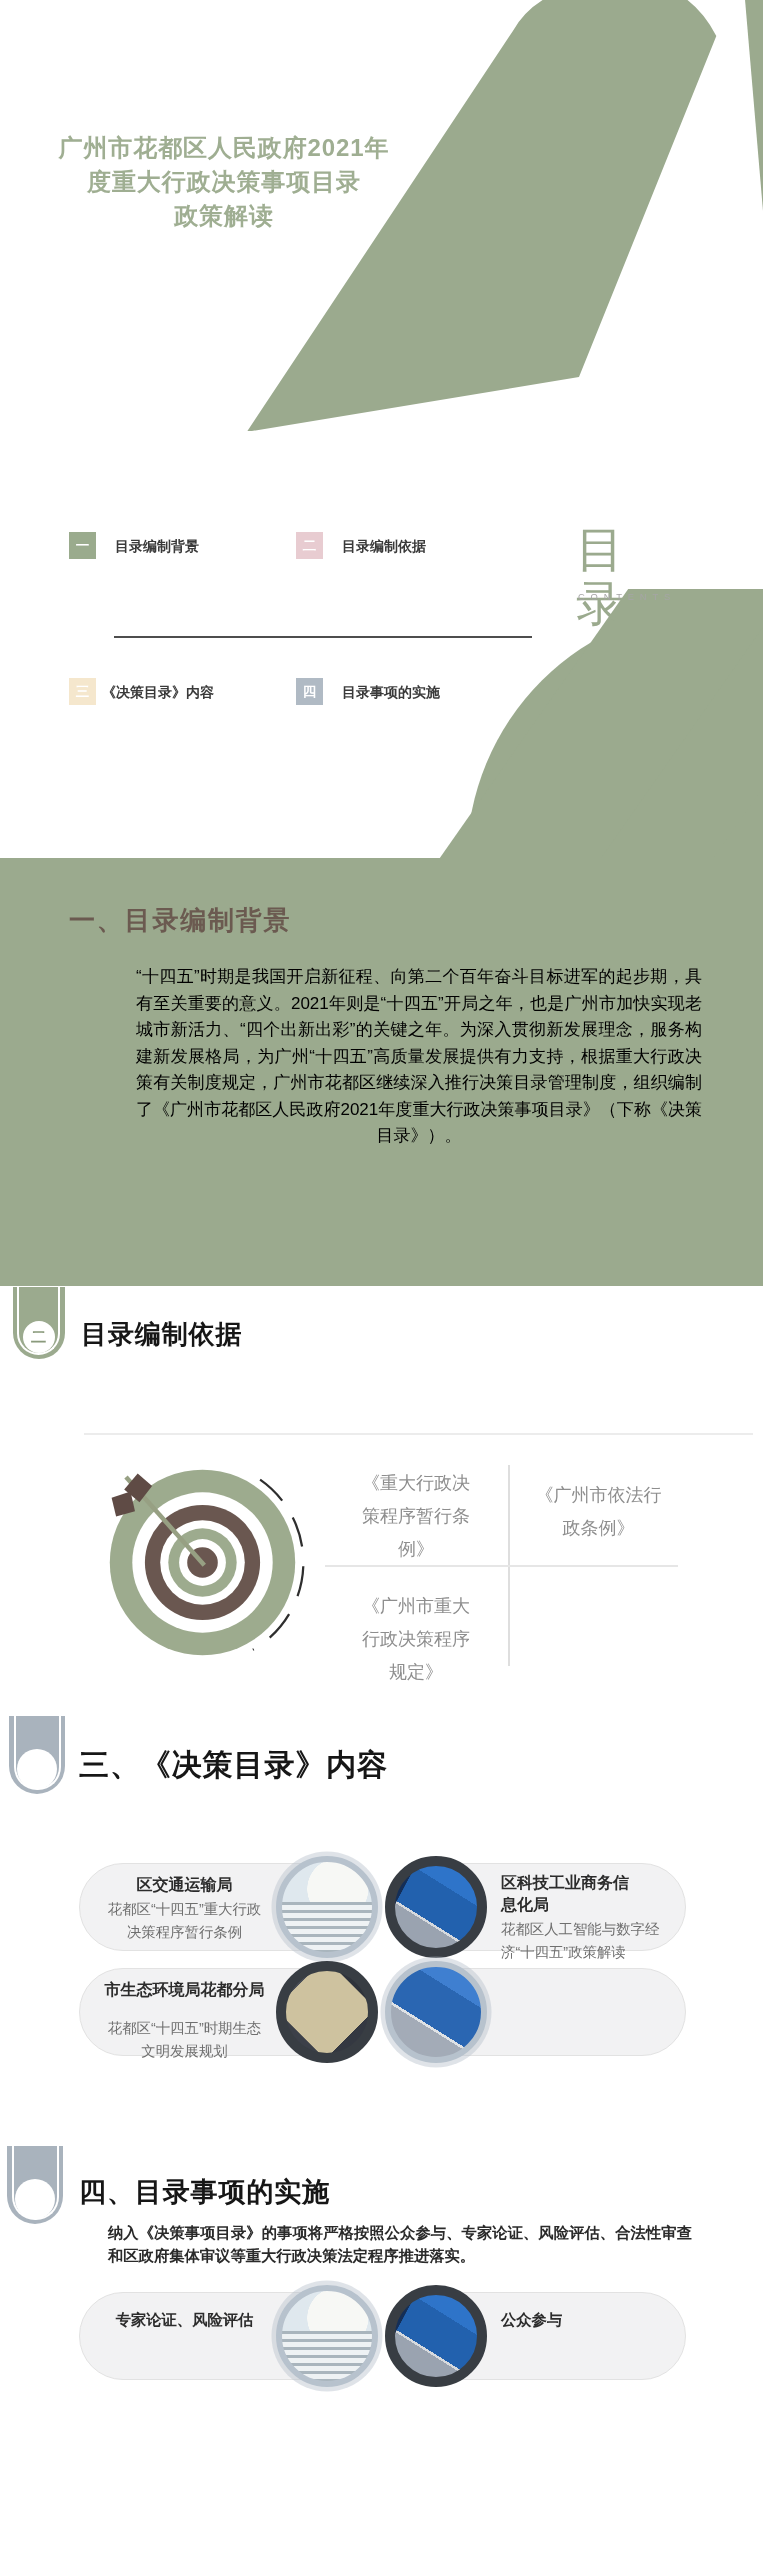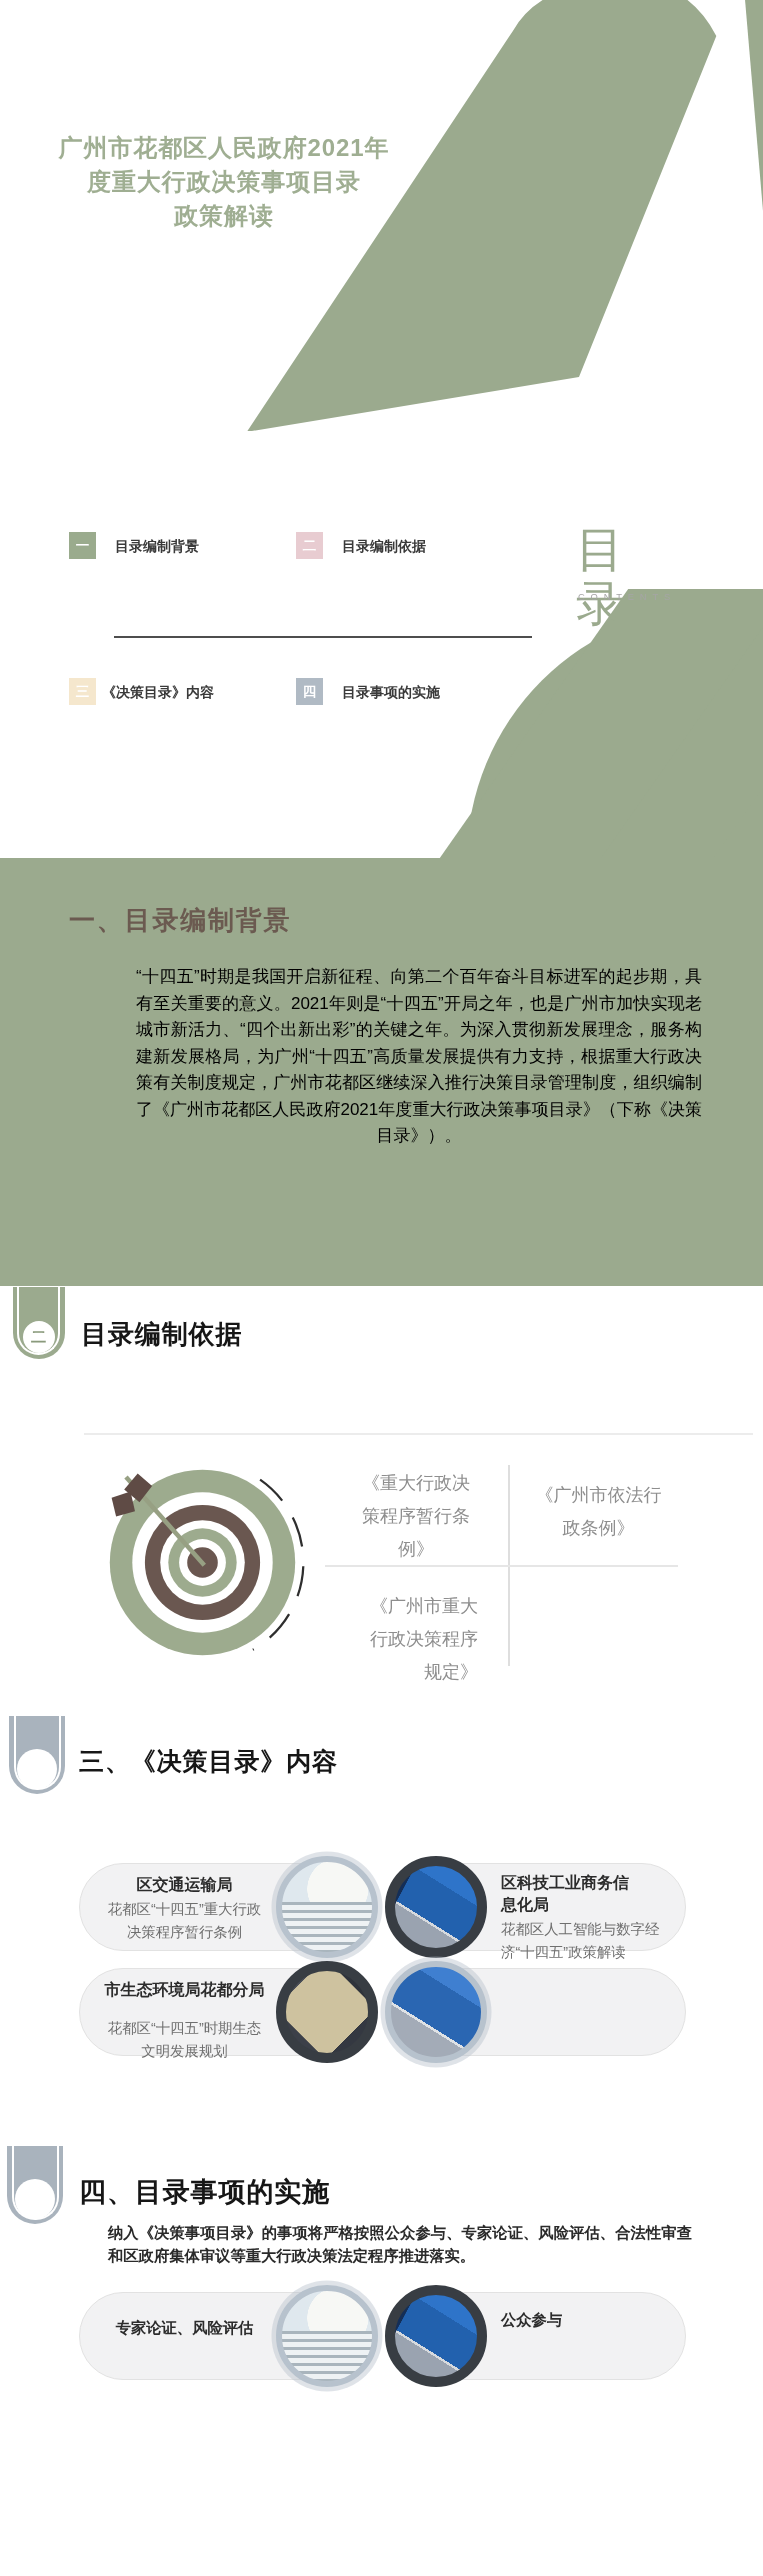--- a/index.html
+++ b/index.html
@@ -48,26 +48,26 @@
 
   
   .s2{position:absolute;left:0;top:1287px;width:763px;height:410px;}
   .h-dark{position:absolute;font-size:26px;font-weight:bold;color:#161616;letter-spacing:0.9px;}
   .s2-line{position:absolute;left:84px;top:146px;width:669px;height:1.8px;background:#ececec;}
   .s2-vline{position:absolute;left:508px;top:178px;width:1.8px;height:201px;background:#dedede;}
   .s2-hline{position:absolute;left:325px;top:278px;width:353px;height:1.8px;background:#e6e6e6;}
   .doc{position:absolute;text-align:center;font-size:18px;color:#8e8e8e;line-height:33px;}
   .doc0{left:354px;top:180px;width:124px;}
   .doc1{left:535px;top:192px;width:127px;}
-  .doc2{left:354px;top:303px;width:124px;text-align:right;}
+  .doc2{left:354px;top:303px;width:124px;}
 
   
   .s3{position:absolute;left:0;top:1697px;width:763px;height:440px;}
   .s4{position:absolute;left:0;top:2137px;width:763px;height:439px;}
-  .h3t{left:79px;top:48px;font-size:25px;}
+  .h3t{left:79px;top:48px;font-size:30px;}
   .h4t{left:79px;top:37px;font-size:27px;}
   .s4-intro{position:absolute;left:108px;top:84px;width:584px;font-size:15.3px;font-weight:bold;
     color:#2a2a2a;line-height:23px;text-align:justify;text-align-last:left;}
   .rowc{position:absolute;left:0;width:763px;height:102px;}
   .pill{position:absolute;top:7.2px;height:88px;background:#f2f2f3;border:0.9px solid #e2e2e2;
     border-radius:45px;box-sizing:border-box;}
   .pill-l{left:79px;width:289px;}
   .pill-r{left:411px;width:275px;}
   .photo{position:absolute;top:0;border-radius:50%;box-sizing:border-box;}
   .ph-pos1{left:276px;width:102px;height:102px;}
@@ -86,21 +86,21 @@
       linear-gradient(-45deg,#343841 0 22%,rgba(0,0,0,0) 22.5%),
       linear-gradient(135deg,#4a4e57 0 16%,rgba(0,0,0,0) 16.5%),
       linear-gradient(-135deg,#2f333b 0 18%,rgba(0,0,0,0) 18.5%);}
   .photo-d{background-color:#2a66b2;
     background-image:linear-gradient(32deg,#a3abb7 0 36%,#dfe2e5 36% 38%,#2a66b2 38% 72%,#3f7fd0 72%);}
   .card-text-l{position:absolute;left:90px;top:18px;width:189px;text-align:center;}
   .card-text-r{position:absolute;left:501px;top:16px;width:180px;text-align:left;}
   .card-title{font-size:16px;font-weight:bold;color:#2c2c2c;line-height:21.5px;margin-bottom:2.7px;}
   .card-desc{font-size:14.4px;color:#6f6f6f;line-height:23px;}
   .step-label{position:absolute;top:25px;font-size:15.3px;font-weight:bold;color:#2c2c2c;}
-  .step-l{left:90px;width:189px;text-align:center;margin-top:8px;}
+  .step-l{left:90px;width:189px;text-align:center;}
   .step-r{left:501px;width:180px;text-align:left;}
 </style>
 </head>
 <body>
 
 <div class="page">
 
   <div class="abs" style="left:0;top:0;width:763px;height:431px;padding-left:32px;">
     <svg class="hero-svg" width="763" height="431" viewBox="0 0 850 480">
       <path d="M 275 481 L 571 35 Q 598 -14 676 -22 Q 762 -30 798 40 L 645 420 Z" fill="#9baa8e"></path>

